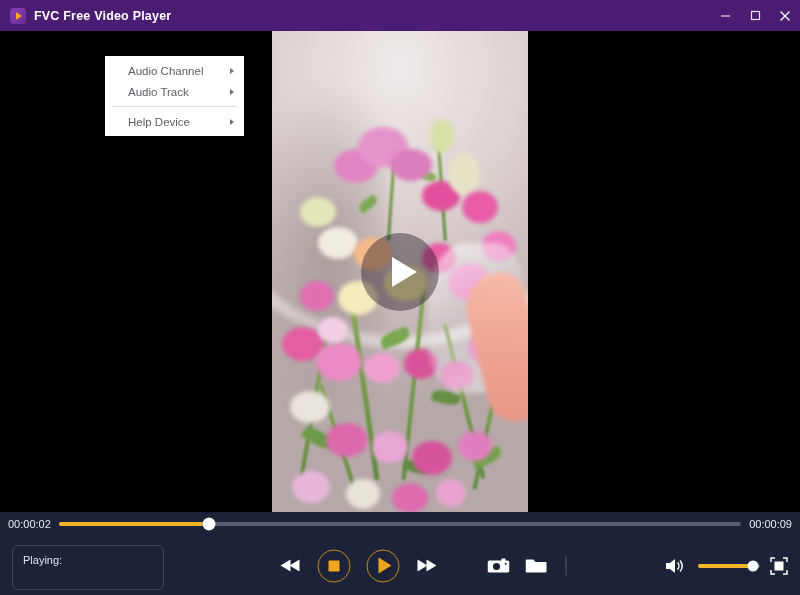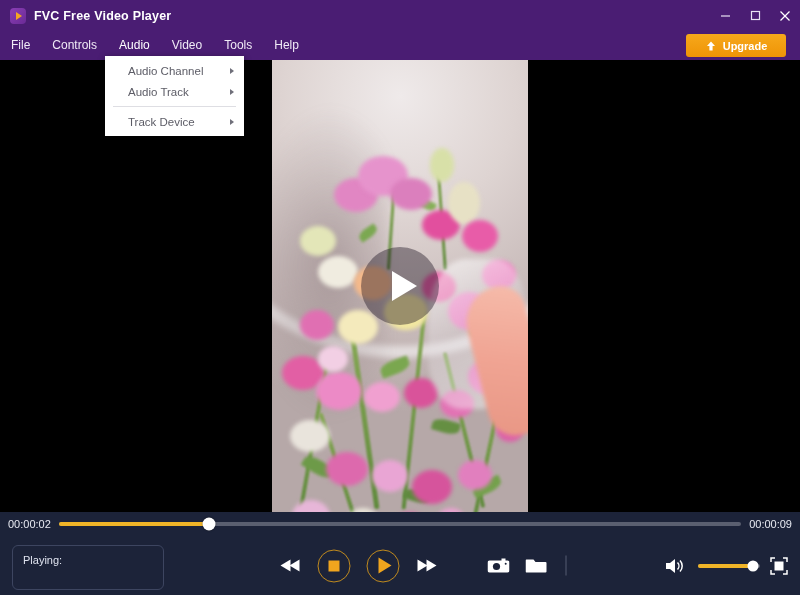--- a/index.html
+++ b/index.html
@@ -339,50 +339,33 @@
       </div>
       <div class="win-btn">
         <svg width="12" height="12" viewBox="0 0 12 12">
             <line x1="1.5" y1="1.5" x2="10.5" y2="10.5" stroke="#ffffff" stroke-width="1.3"></line>
             <line x1="10.5" y1="1.5" x2="1.5" y2="10.5" stroke="#ffffff" stroke-width="1.3"></line>
           </svg>
       </div>
     </div>
   </div>
 
-  <div class="menubar">
-    <div class="menu-item">File</div>
-    <div class="menu-item">Controls</div>
-    <div class="menu-item active">Audio</div>
-    <div class="menu-item">Video</div>
-    <div class="menu-item">Tools</div>
-    <div class="menu-item">Help</div>
-
-    <div class="upgrade-btn">
-      <span class="up-ico">
-        <svg width="12" height="12" viewBox="0 0 12 12">
-            <path d="M6 1.5 L10 6 H7.6 V10.5 H4.4 V6 H2 Z" fill="#ffffff"></path>
-          </svg>
-      </span>
-      <span>Upgrade</span>
-    </div>
-  </div>
 
   <div class="dropdown">
     <div class="dd-item">
       <span>Audio Channel</span>
       <span class="arrow"></span>
     </div>
     <div class="dd-item">
       <span>Audio Track</span>
       <span class="arrow"></span>
     </div>
     <div class="dd-sep"></div>
     <div class="dd-item">
-      <span>Track Device</span>
+      <span>Help Device</span>
       <span class="arrow"></span>
     </div>
   </div>
 
   <div class="stage">
     <div class="video-frame">
       <div class="video-art">
         <div class="bowl"></div>
         <div class="rim"></div>
         <div class="shadow-l"></div>

